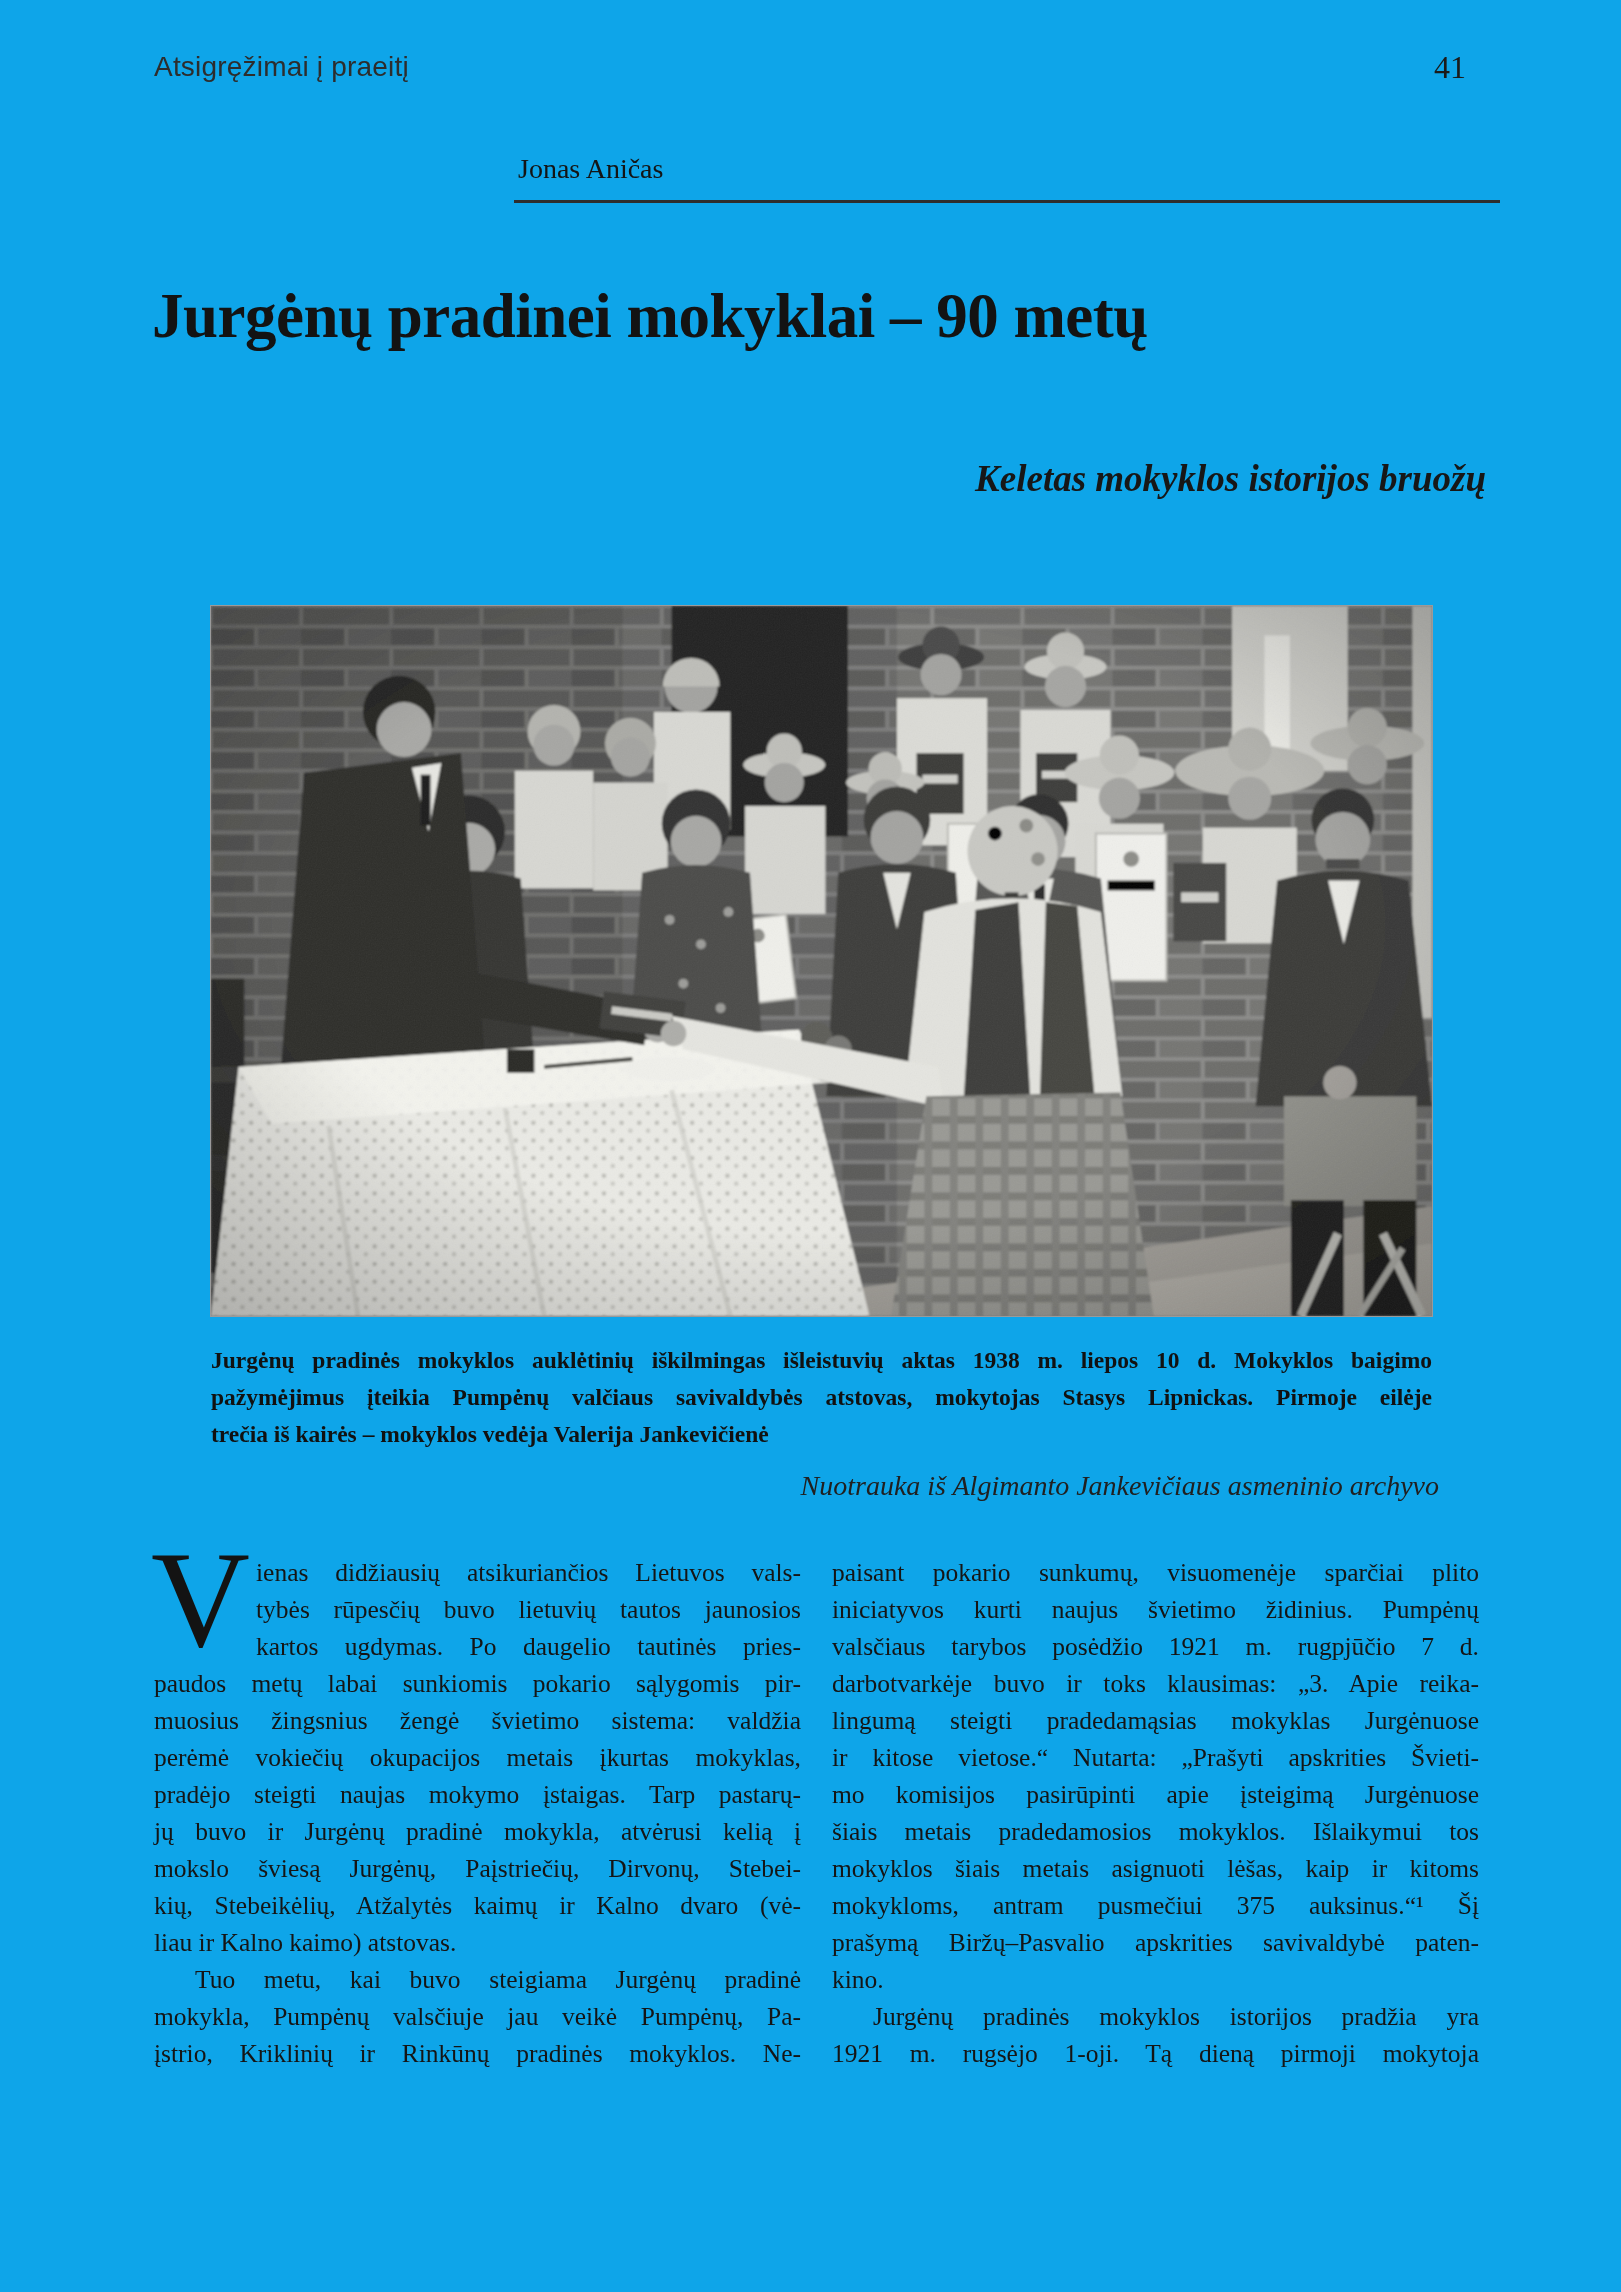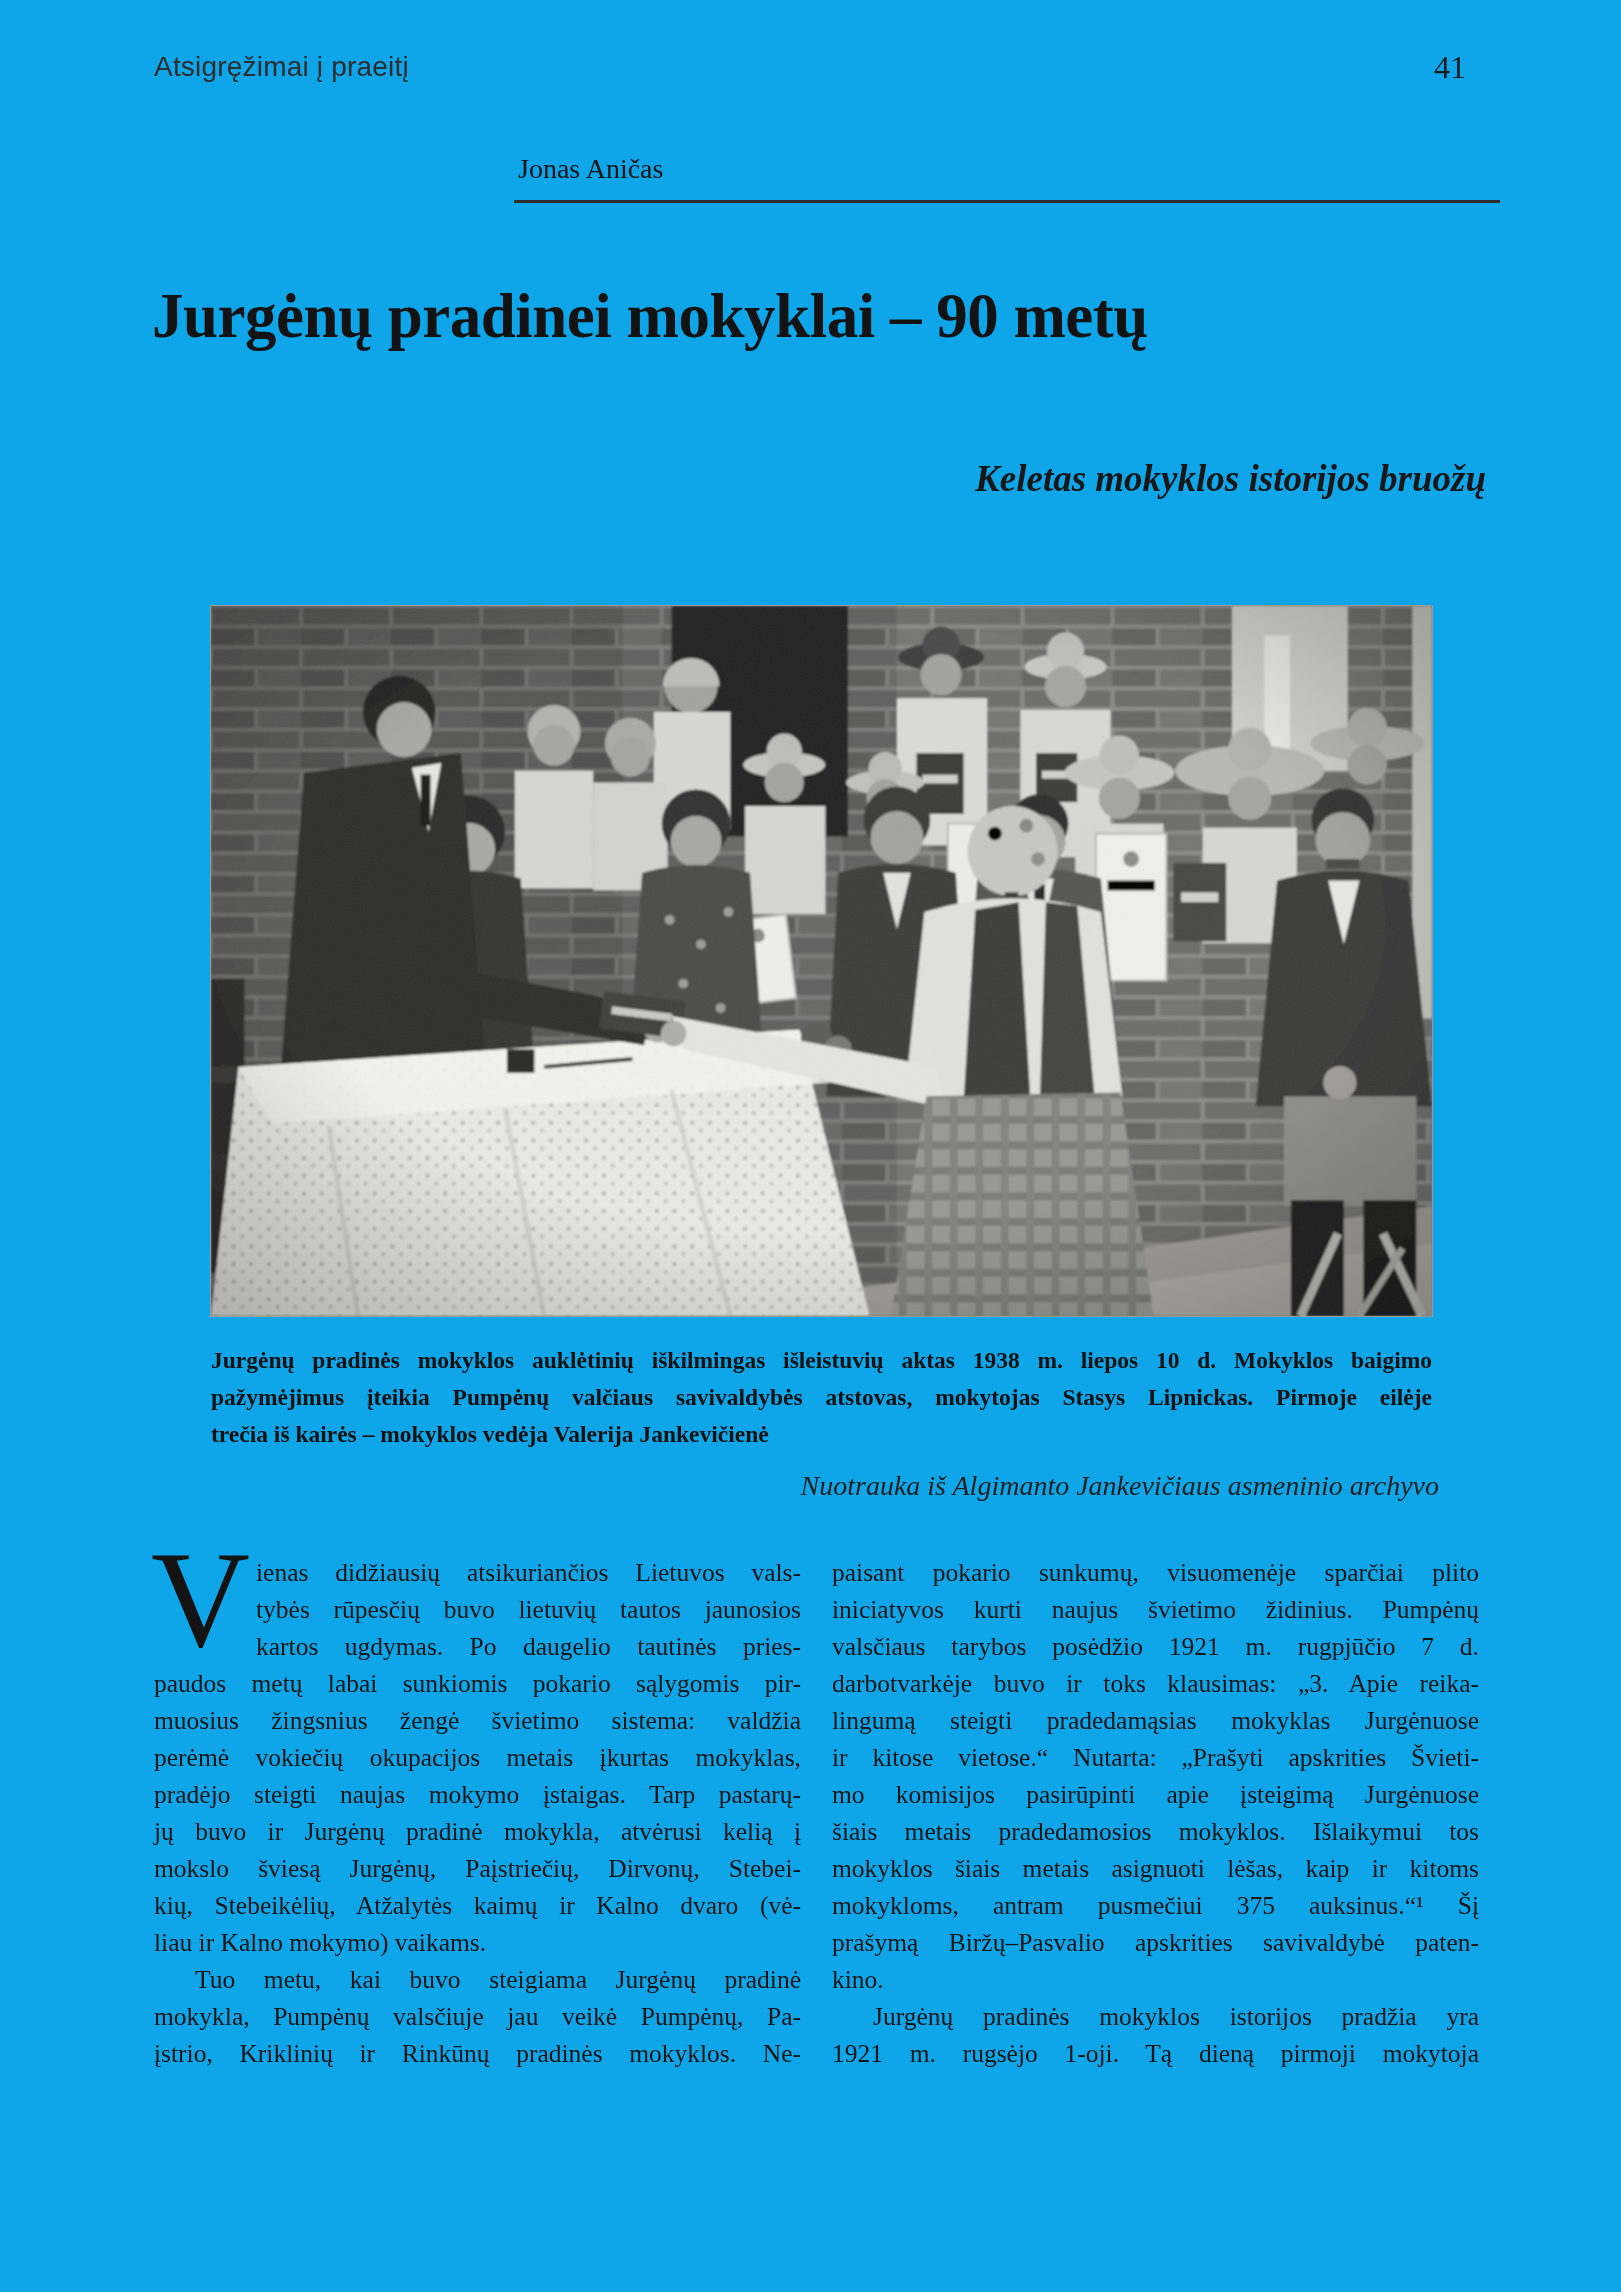--- a/index.html
+++ b/index.html
@@ -302,21 +302,21 @@
       <div class="tline drop">ienas didžiausių atsikuriančios Lietuvos vals-</div>
       <div class="tline drop">tybės rūpesčių buvo lietuvių tautos jaunosios</div>
       <div class="tline drop">kartos ugdymas. Po daugelio tautinės pries-</div>
       <div class="tline">paudos metų labai sunkiomis pokario sąlygomis pir-</div>
       <div class="tline">muosius žingsnius žengė švietimo sistema: valdžia</div>
       <div class="tline">perėmė vokiečių okupacijos metais įkurtas mokyklas,</div>
       <div class="tline">pradėjo steigti naujas mokymo įstaigas. Tarp pastarų-</div>
       <div class="tline">jų buvo ir Jurgėnų pradinė mokykla, atvėrusi kelią į</div>
       <div class="tline">mokslo šviesą Jurgėnų, Paįstriečių, Dirvonų, Stebei-</div>
       <div class="tline">kių, Stebeikėlių, Atžalytės kaimų ir Kalno dvaro (vė-</div>
-      <div class="tline last">liau ir Kalno mokymo) vaikams.</div>
+      <div class="tline last">liau ir Kalno kaimo) atstovas.</div>
       <div class="tline indent">Tuo metu, kai buvo steigiama Jurgėnų pradinė</div>
       <div class="tline">mokykla, Pumpėnų valsčiuje jau veikė Pumpėnų, Pa-</div>
       <div class="tline">įstrio, Kriklinių ir Rinkūnų pradinės mokyklos. Ne-</div>
     </div>
   <div class="col colR">
       <div class="tline">paisant pokario sunkumų, visuomenėje sparčiai plito</div>
       <div class="tline">iniciatyvos kurti naujus švietimo židinius. Pumpėnų</div>
       <div class="tline">valsčiaus tarybos posėdžio 1921 m. rugpjūčio 7 d.</div>
       <div class="tline">darbotvarkėje buvo ir toks klausimas: „3. Apie reika-</div>
       <div class="tline">lingumą steigti pradedamąsias mokyklas Jurgėnuose</div>

